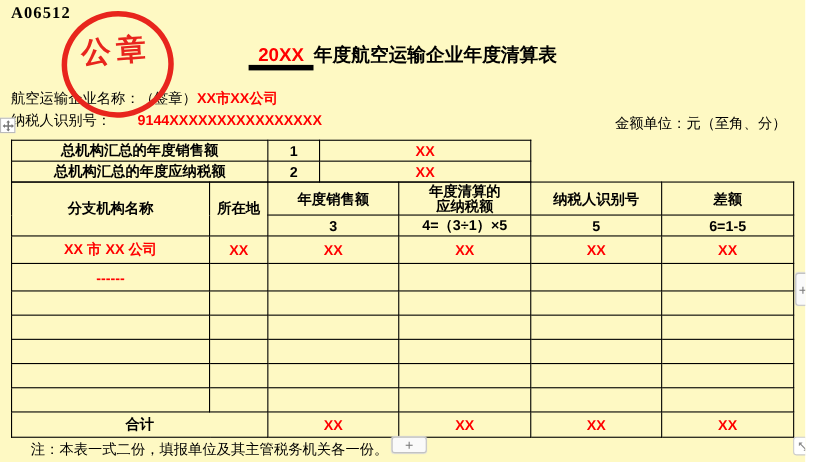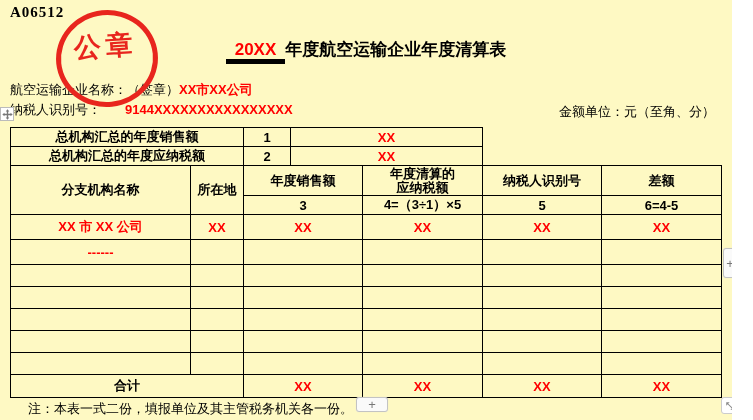--- a/index.html
+++ b/index.html
@@ -111,21 +111,21 @@
       <td class="bold" rowspan="2">所在地</td>
       <td class="bold">年度销售额</td>
       <td class="bold hdr2line"><span>年度清算的</span><br><span>应纳税额</span></td>
       <td class="bold">纳税人识别号</td>
       <td class="bold">差额</td>
     </tr>
     <tr class="hrowB">
       <td class="bold">3</td>
       <td class="bold">4=（3÷1）×5</td>
       <td class="bold">5</td>
-      <td class="bold">6=4-5</td>
+      <td class="bold">6=1-5</td>
     </tr>
     <tr class="drow1">
       <td class="red">XX 市 XX 公司</td>
       <td class="red">XX</td>
       <td class="red">XX</td>
       <td class="red">XX</td>
       <td class="red">XX</td>
       <td class="red">XX</td>
     </tr>
     <tr class="drow2">

